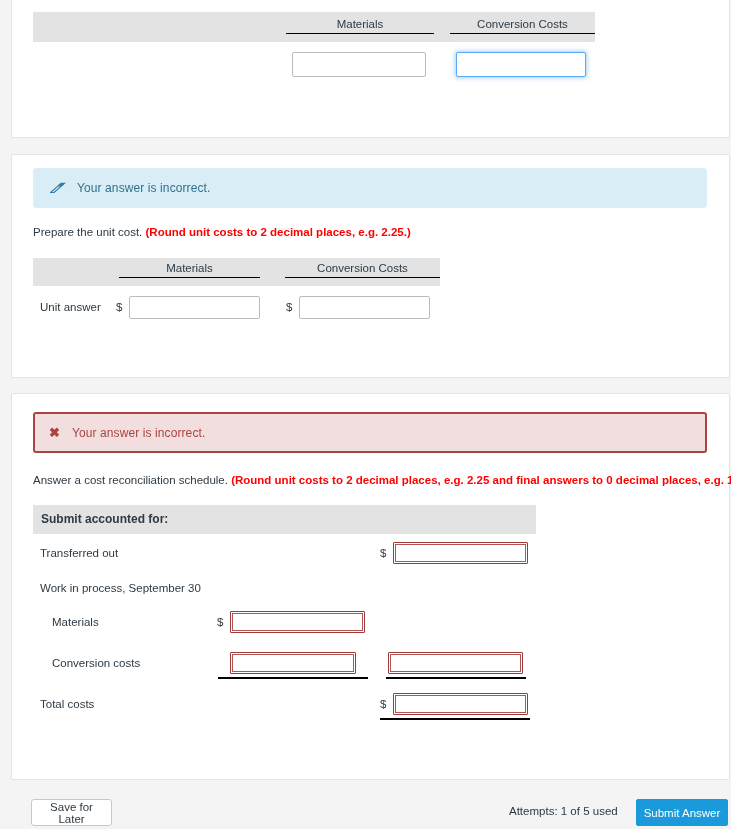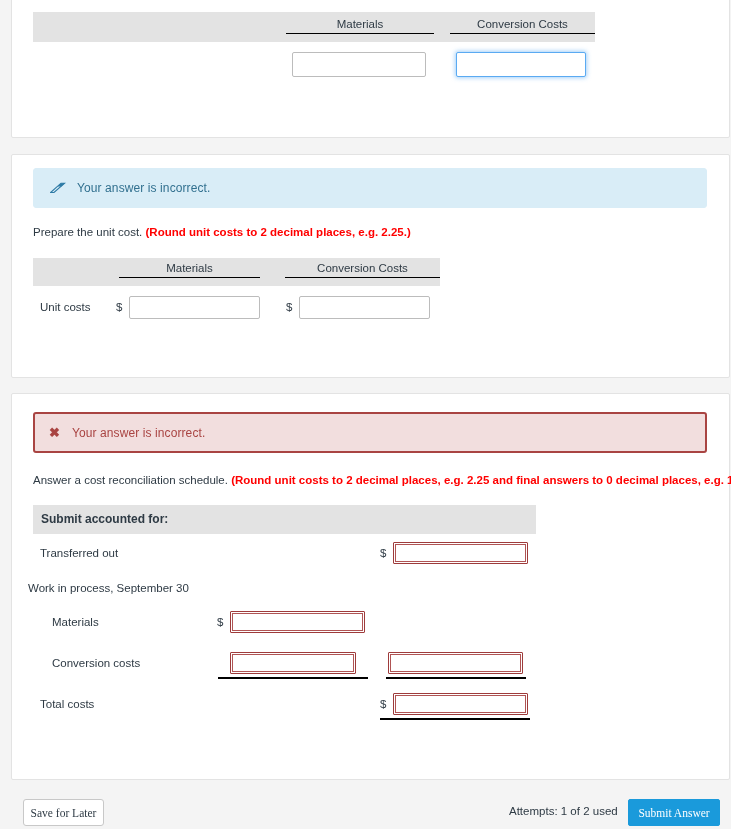--- a/index.html
+++ b/index.html
@@ -126,21 +126,21 @@
   
   .row-label {
     position: absolute;
     font-size: 11.5px;
     color: #2e3a44;
     white-space: nowrap;
   }
   #lbl-equivalent-units { left: 40px;  top: 58px; }
   #lbl-unit-costs       { left: 40px;  top: 301px; }
   #lbl-transferred-out  { left: 40px;  top: 547px; }
-  #lbl-wip-sept30       { left: 28px;  top: 582px; text-align: right; }
+  #lbl-wip-sept30       { left: 40px;  top: 582px; text-align: right; }
   #lbl-materials-row    { left: 52px;  top: 616px; }
   #lbl-conversion-row   { left: 52px;  top: 657px; }
   #lbl-total-costs      { left: 40px;  top: 698px; }
 
   
   .dollar {
     position: absolute;
     font-size: 11.5px;
     color: #2e3a44;
   }
@@ -194,23 +194,24 @@
     background: #000000;
   }
   #rule-conv-left  { left: 218px; top: 677px; width: 150px; height: 1.5px; }
   #rule-conv-right { left: 386px; top: 677px; width: 140px; height: 1.5px; }
   #rule-total      { left: 380px; top: 718px; width: 150px; height: 2px; }
 
   
   .btn {
     position: absolute;
     box-sizing: border-box;
-    font-family: Liberation Serif, serif;
+    font-family: Liberation Sans, sans-serif;
     cursor: pointer;
     border-radius: 3px;
+    margin-left: 8px;
   }
   #btn-save-later {
     left: 23px; top: 799px; width: 81px; height: 27px;
     background: #ffffff;
     border: 1px solid #c8c8c8;
     color: #2e3a44;
     font-size: 11.5px;
   }
   #btn-submit-answer {
     left: 628px; top: 799px; width: 92px; height: 27px;
@@ -252,21 +253,21 @@
     </svg>
     <span class="alert-text">Your answer is incorrect.</span>
   </div>
 
   <div class="prompt" id="prompt-unit-cost"><span>Prepare the unit cost. </span><span class="hint">(Round unit costs to 2 decimal places, e.g. 2.25.)</span></div>
 
   <div class="hdr-bar" id="hdr-unitcost"></div>
   <div class="col-title" id="col-materials-2">Materials</div>
   <div class="col-title" id="col-conversion-2">Conversion Costs</div>
 
-  <div class="row-label" id="lbl-unit-costs">Unit costs</div>
+  <div class="row-label" id="lbl-unit-costs">Unit answer</div>
   <div class="dollar" id="dollar-unit-mat">$</div>
   <div class="dollar" id="dollar-unit-conv">$</div>
 
   <input class="inp inp-plain" id="inp-unit-materials" type="text" value="" style="">
   <input class="inp inp-plain" id="inp-unit-conversion" type="text" value="" style="">
 
   <div class="card" id="card-reconciliation"></div>
 
   <div class="alert alert-danger">
     <span class="icon-xmark">✖</span>
@@ -293,16 +294,16 @@
   <input class="inp inp-error" id="inp-wip-subtotal" type="text" value="" style="">
   <div class="rule" id="rule-conv-left"></div>
   <div class="rule" id="rule-conv-right"></div>
 
   <div class="row-label" id="lbl-total-costs">Total costs</div>
   <div class="dollar" id="dollar-total">$</div>
   <input class="inp inp-error" id="inp-total-costs" type="text" value="" style="">
   <div class="rule" id="rule-total"></div>
 
   <button class="btn" id="btn-save-later">Save for Later</button>
-  <div id="attempts-text">Attempts: 1 of 2 used</div>
+  <div id="attempts-text">Attempts: 1 of 5 used</div>
   <button class="btn" id="btn-submit-answer">Submit Answer</button>
 
 </div>
 
 </body></html>

